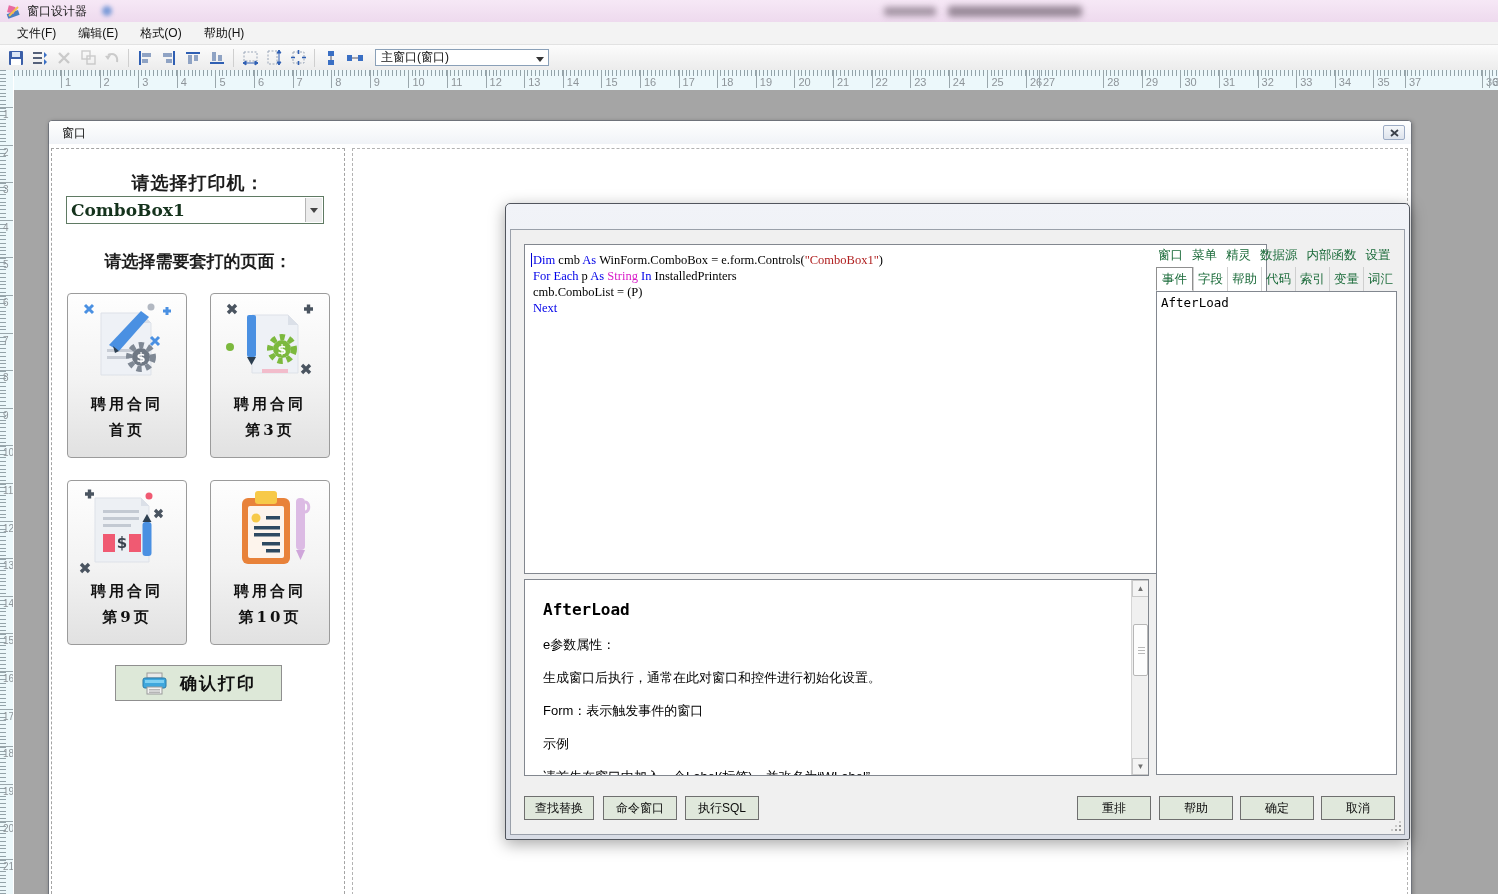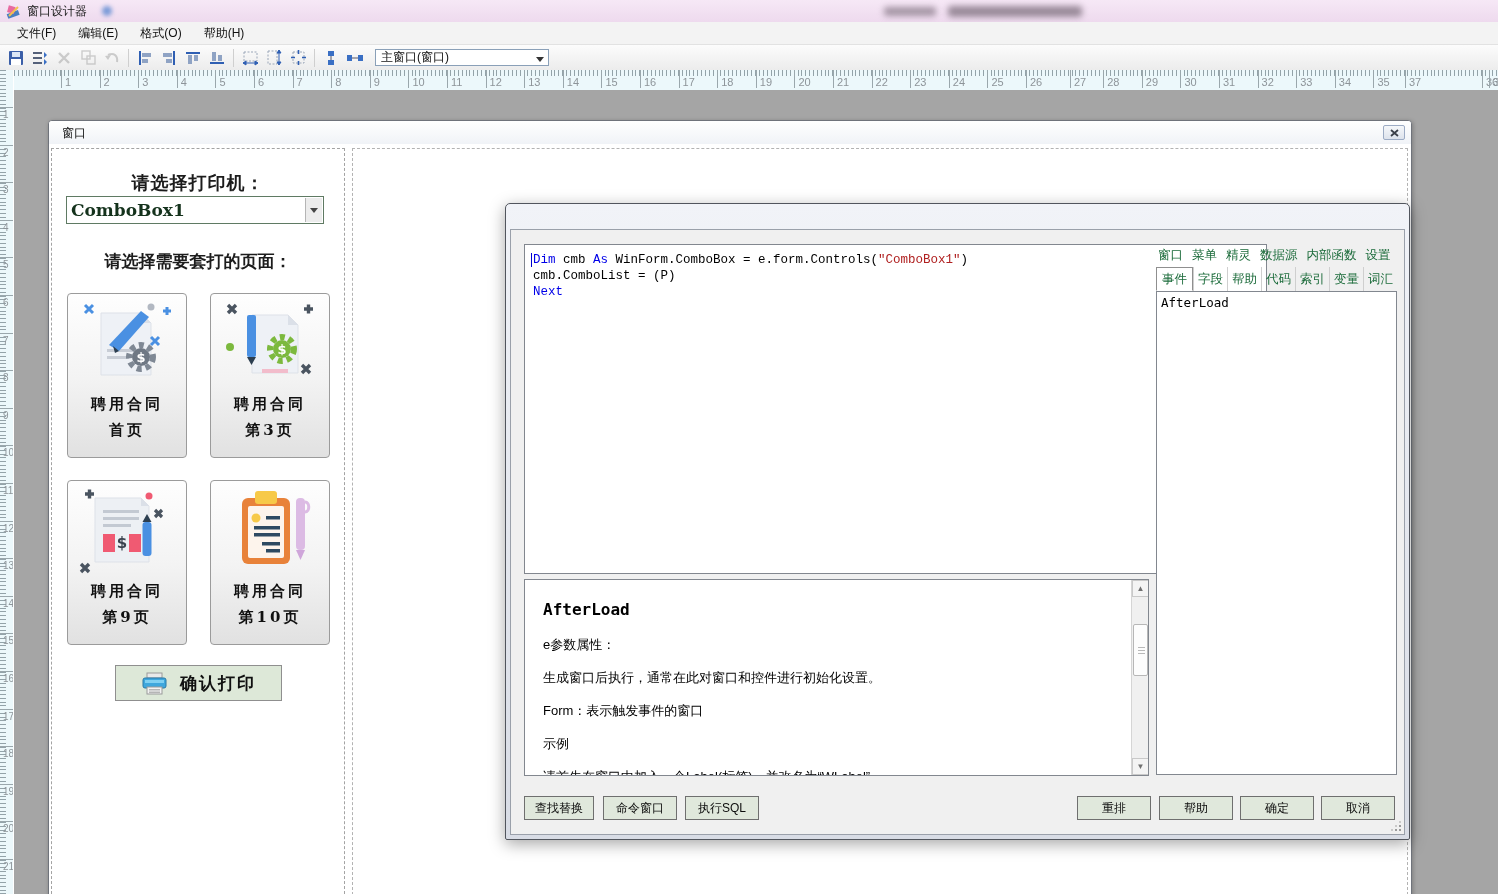--- a/index.html
+++ b/index.html
@@ -96,21 +96,21 @@
     background:linear-gradient(180deg,#fbfcfe,#d8dde6); display:flex; align-items:center; justify-content:center; margin-left:1px; }
   .capbtn.min { width:29px; } .capbtn.max { width:27px; }
   .capbtn.close { width:45px; height:19px; background:linear-gradient(180deg,#f0a195,#ce4736);
     border-color:#7e2d1f; }
   .glyph-min { width:9px; height:3px; background:#333; margin-top:6px; }
   .glyph-max { width:9px; height:8px; border:1.5px solid #333; }
   .dlg-client { position:absolute; left:4px; right:4px; top:25px; bottom:4px; background:#f0f0f0;
     border:1px solid #9aa0aa; }
 
   .code-box { position:absolute; left:13px; top:14px; width:743px; height:330px; background:#fff;
-    border:1px solid #82878f; padding:7px 8px; font-family:Liberation Mono, monospace; font-size:12.5px;
+    border:1px solid #82878f; padding:7px 8px; font-family:Liberation Serif, serif; font-size:12.5px;
     line-height:16px; overflow:hidden; }
   .caret { position:absolute; left:6px; top:8px; width:1px; height:14px; background:#0000d0; }
   .tok-k { color:#0000e8; } .tok-p { color:#000; } .tok-s { color:#b02020; } .tok-t { color:#d81bc8; }
 
   .right-panel { position:absolute; left:645px; top:14px; width:241px; height:531px; }
   .tabs1 { height:23px; display:flex; align-items:center; gap:9px; padding-left:2px; }
   .tabs1 span { font-size:12.5px; color:#1b6b3a; }
   .tabs2 { height:24px; display:flex; align-items:stretch; }
   .tabs2 .tab { font-size:12.5px; color:#1b6b3a; display:flex; align-items:center; padding:0 4px; }
   .tabs2 .tab + .tab { border-left:1px solid #cfcfcf; }
@@ -290,21 +290,21 @@
         <span class="hnum" style="left: 668.6px;">17</span>
         <span class="hnum" style="left: 707.2px;">18</span>
         <span class="hnum" style="left: 745.8px;">19</span>
         <span class="hnum" style="left: 784.4px;">20</span>
         <span class="hnum" style="left: 823px;">21</span>
         <span class="hnum" style="left: 861.6px;">22</span>
         <span class="hnum" style="left: 900.2px;">23</span>
         <span class="hnum" style="left: 938.8px;">24</span>
         <span class="hnum" style="left: 977.4px;">25</span>
         <span class="hnum" style="left: 1016px;">26</span>
-        <span class="hnum" style="left: 1060px;">27</span>
+        <span class="hnum" style="left: 1029px;">27</span>
         <span class="hnum" style="left: 1093.2px;">28</span>
         <span class="hnum" style="left: 1131.8px;">29</span>
         <span class="hnum" style="left: 1170.4px;">30</span>
         <span class="hnum" style="left: 1209px;">31</span>
         <span class="hnum" style="left: 1247.6px;">32</span>
         <span class="hnum" style="left: 1286.2px;">33</span>
         <span class="hnum" style="left: 1324.8px;">34</span>
         <span class="hnum" style="left: 1363.4px;">35</span>
         <span class="hnum" style="left: 1472px; text-align: right;">36</span>
         <span class="hnum" style="left: 1395px;">37</span>
@@ -457,20 +457,21 @@
       </div>
     </div>
 
     <div class="dlg" style="left:491px; top:113px;">
       <div class="dlg-client">
 
         <div class="code-box">
           <div class="caret"></div>
           <div>
               <div><span class="tok-k">Dim</span><span class="tok-p"> cmb </span><span class="tok-k">As</span><span class="tok-p"> WinForm.ComboBox = e.form.Controls(</span><span class="tok-s">"ComboBox1"</span><span class="tok-p">)</span></div>
+              <div><span class="tok-k">For Each</span><span class="tok-p"> p </span><span class="tok-k">As</span><span class="tok-p"> </span><span class="tok-t">String</span><span class="tok-p"> </span><span class="tok-k">In</span><span class="tok-p"> InstalledPrinters</span></div>
               <div><span class="tok-p">cmb.ComboList = (P)</span></div>
               <div><span class="tok-k">Next</span></div>
             </div>
         </div>
 
         <div class="right-panel">
           <div class="tabs1">
             <span>窗口</span>
             <span>菜单</span>
             <span>精灵</span>

